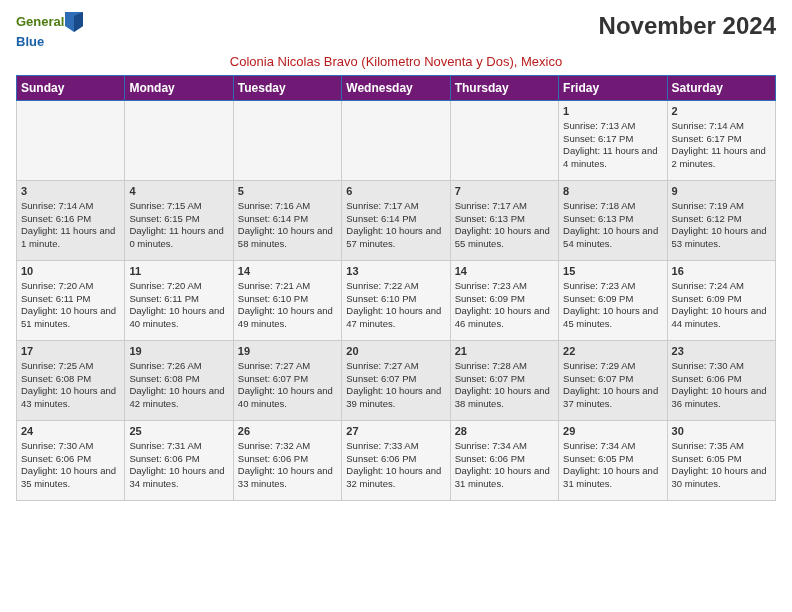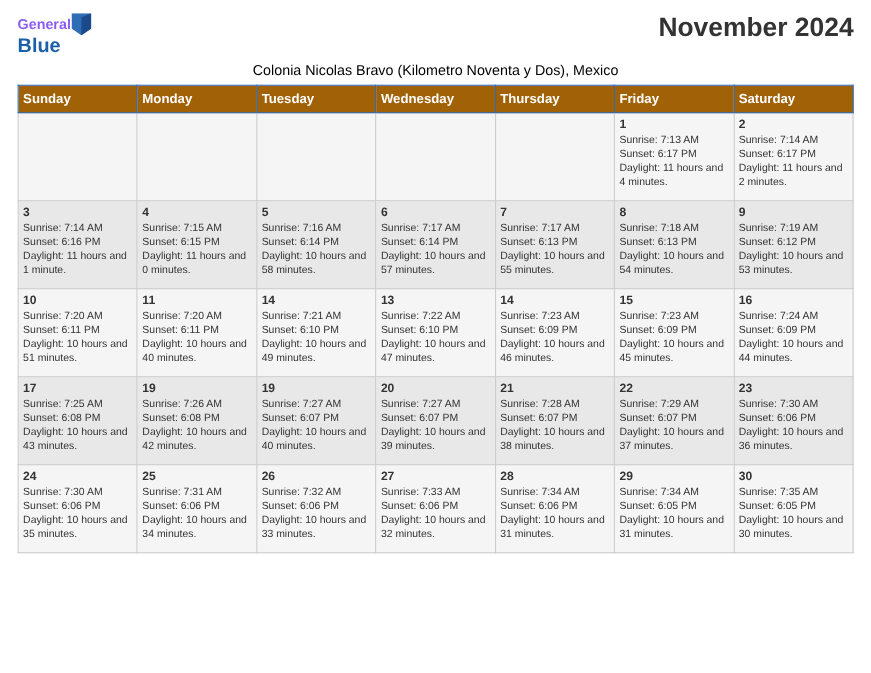--- a/index.html
+++ b/index.html
@@ -21,53 +21,53 @@
       margin-bottom: 4px;
     }
     .logo {
       display: flex;
       align-items: center;
       gap: 2px;
     }
     .logo-text-general {
       font-size: 13px;
       font-weight: bold;
-      color: #8b5cf6;
+      color: #4d7c0f;
       line-height: 1.1;
     }
     .logo-text-blue {
-      font-size: 18px;
+      font-size: 13px;
       font-weight: bold;
       color: #1a5fa8;
       line-height: 1.1;
     }
     .logo-icon {
       width: 18px;
       height: 20px;
       margin-left: 1px;
     }
     .month-title {
       font-size: 24px;
       font-weight: bold;
       color: #333;
       text-align: left;
     }
     .subtitle {
       text-align: center;
       font-size: 13px;
-      color: #000000;
+      color: #b91c1c;
       margin-bottom: 6px;
     }
     table {
       width: 100%;
       border-collapse: collapse;
       table-layout: fixed;
     }
     thead tr {
-      background-color: #a16207;
+      background-color: #701a75;
     }
     thead th {
       color: #fff;
       font-size: 12px;
       font-weight: bold;
       padding: 5px 4px;
       border: 1px solid #2e6cb5;
       text-align: left;
     }
     tbody tr {

